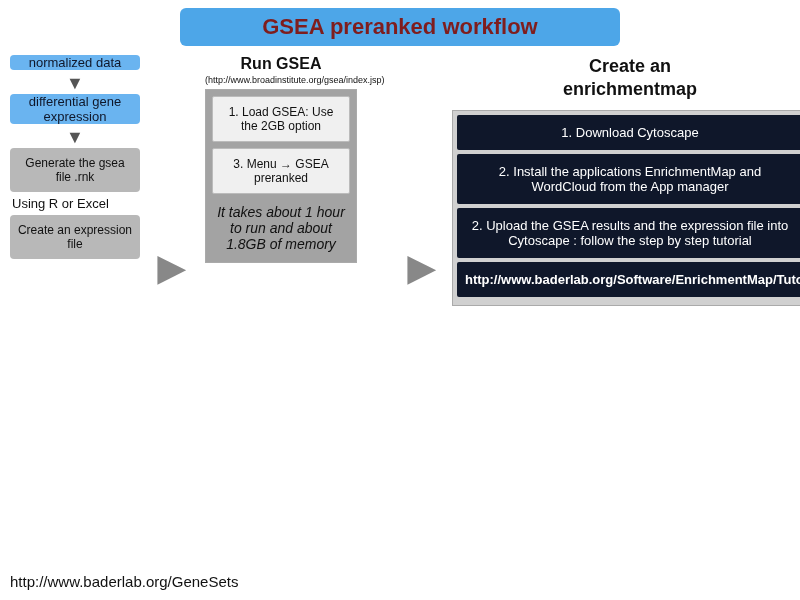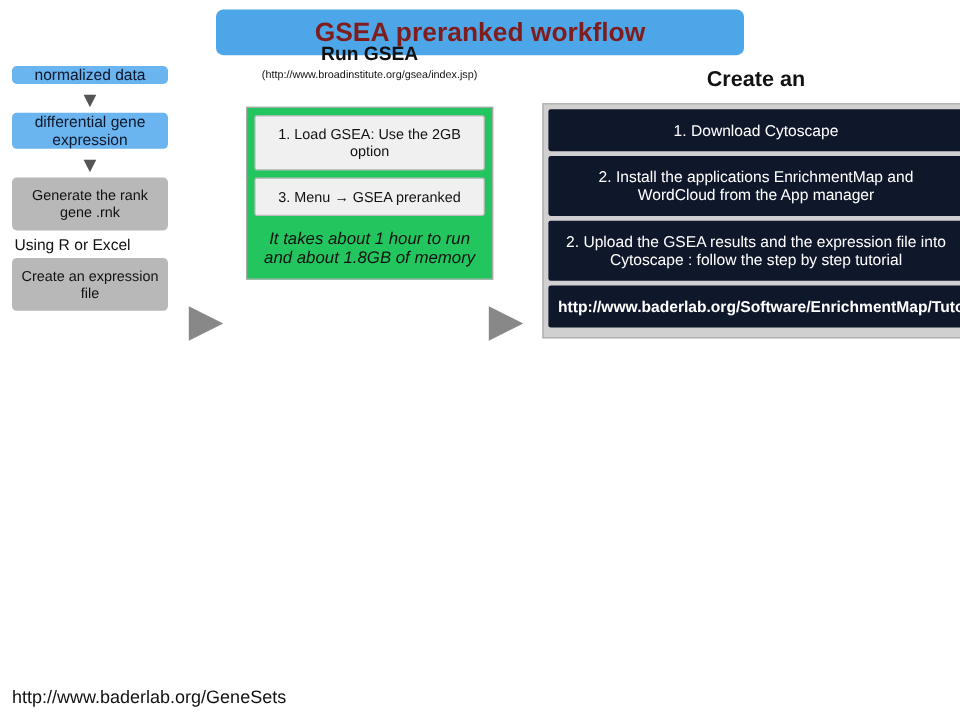--- a/index.html
+++ b/index.html
@@ -78,41 +78,41 @@
       padding: 8px 6px;
       font-size: 12px;
       color: #111;
       margin-top: 16px;
     }
 
     
     .middle-col {
       position: absolute;
       left: 205px;
-      top: 37px;
-      width: 206px;
+      top: 55px;
+      width: 152px;
     }
 
     .run-gsea-title {
       text-align: center;
       font-size: 16px;
       font-weight: bold;
       color: #111;
       margin-bottom: 2px;
     }
 
     .run-gsea-url {
       text-align: center;
       font-size: 9px;
       color: #111;
-      margin-bottom: 22px;
+      margin-bottom: 4px;
     }
 
     .middle-inner {
-      background: #22c55e;
+      background: #a3a3a3;
       border: 1px solid #aaa;
       padding: 6px;
     }
 
     .step-box {
       background: #f0f0f0;
       border: 1px solid #bbb;
       text-align: center;
       padding: 8px 6px;
       font-size: 12px;
@@ -193,21 +193,21 @@
 </head>
 <body>
 
 <div class="title-banner">GSEA preranked workflow</div>
 
 <div class="left-col">
   <div class="blue-box">normalized data</div>
   <div class="arrow-down">▼</div>
   <div class="blue-box">differential gene expression</div>
   <div class="arrow-down">▼</div>
-  <div class="gray-box">Generate the rank gene .rnk</div>
+  <div class="gray-box">Generate the gsea file .rnk</div>
   <div class="using-label">Using R or Excel</div>
   <div class="gray-box">Create an expression file</div>
 
 </div>
 
 <div class="big-arrow" style="left:148px; top:240px;">►</div>
 
 <div class="middle-col">
   <div class="run-gsea-title">Run GSEA</div>
   <div class="run-gsea-url">(http://www.broadinstitute.org/gsea/index.jsp)</div>
@@ -216,20 +216,21 @@
     <div class="step-box">3. Menu → GSEA preranked</div>
     <div class="takes-time">It takes about 1 hour to run and about 1.8GB of memory</div>
   </div>
 </div>
 
 <div class="big-arrow" style="left:398px; top:240px;">►</div>
 
 <div class="right-col">
   <div class="enrichment-title">
     <span>Create an</span><br>
+    <span>enrichmentmap</span>
   </div>
   <div class="right-inner">
     <div class="dark-gray-box">1. Download Cytoscape</div>
     <div class="dark-gray-box">2. Install the applications EnrichmentMap and WordCloud from the App manager</div>
     <div class="dark-gray-box">2. Upload the GSEA results and the expression file into Cytoscape : follow the step by step tutorial</div>
     <div class="dark-gray-box link-box">
       <span class="link-text">http://www.baderlab.org/Software/EnrichmentMap/Tutorial</span>
     </div>
   </div>
 </div>

